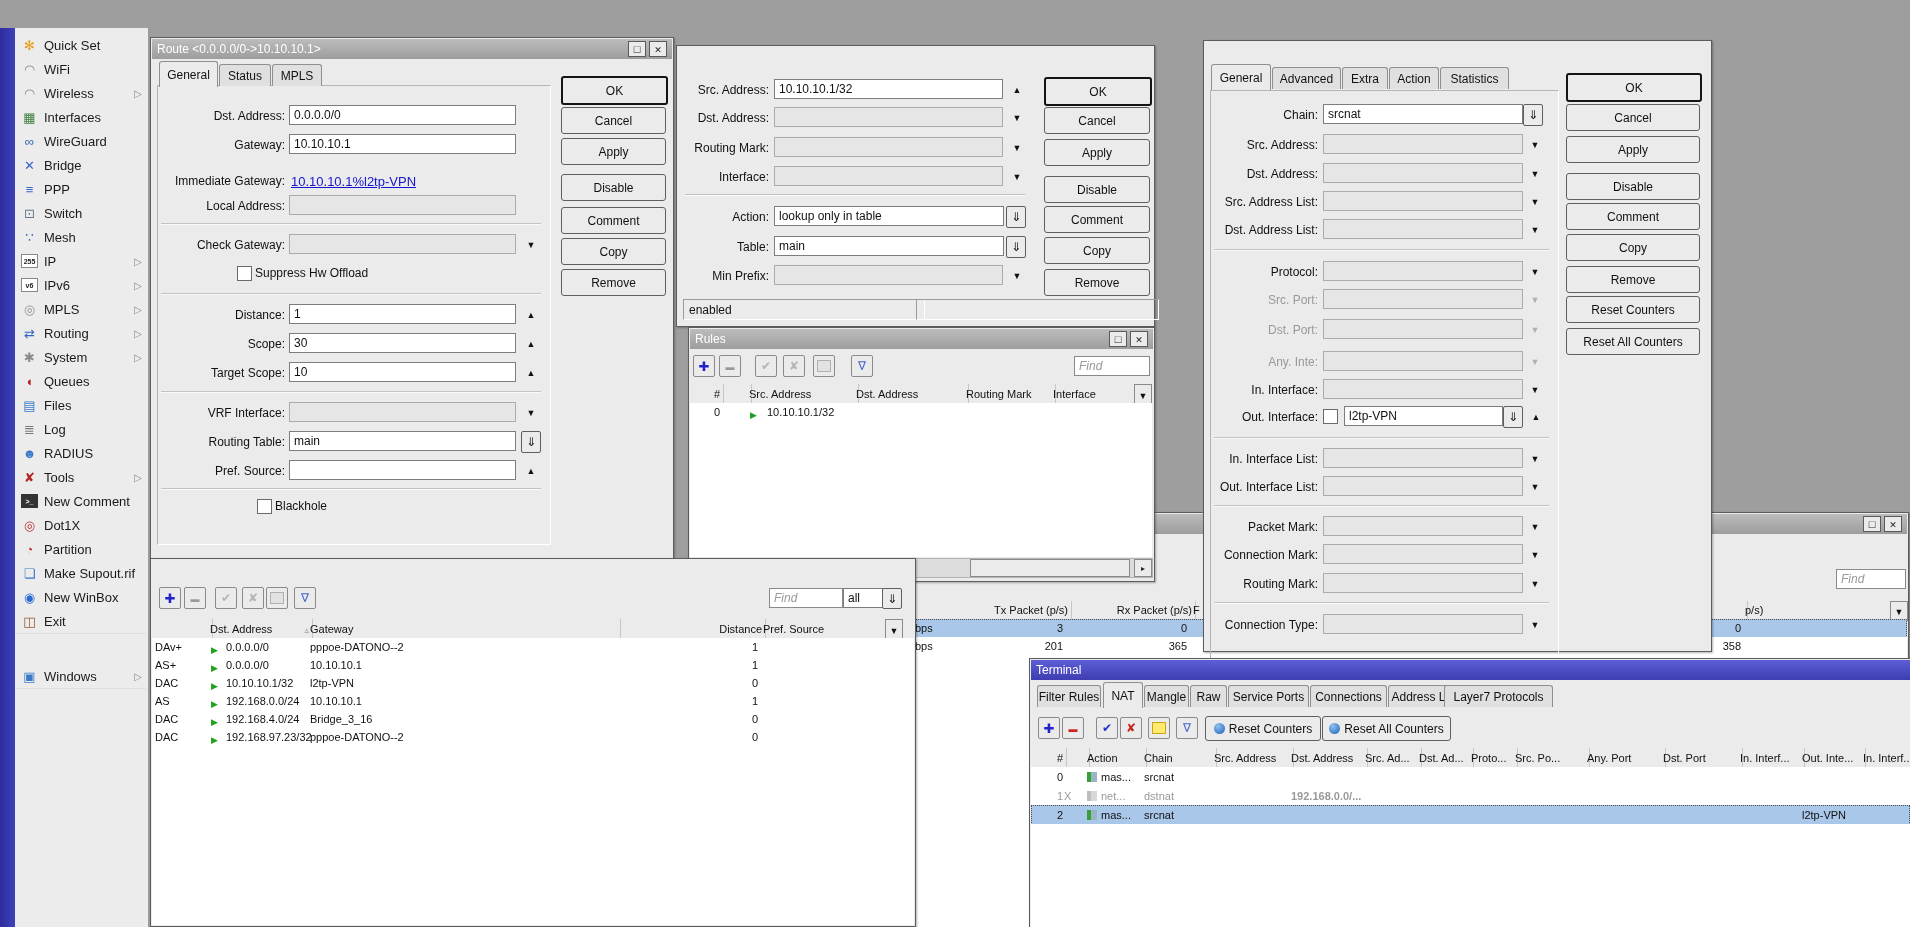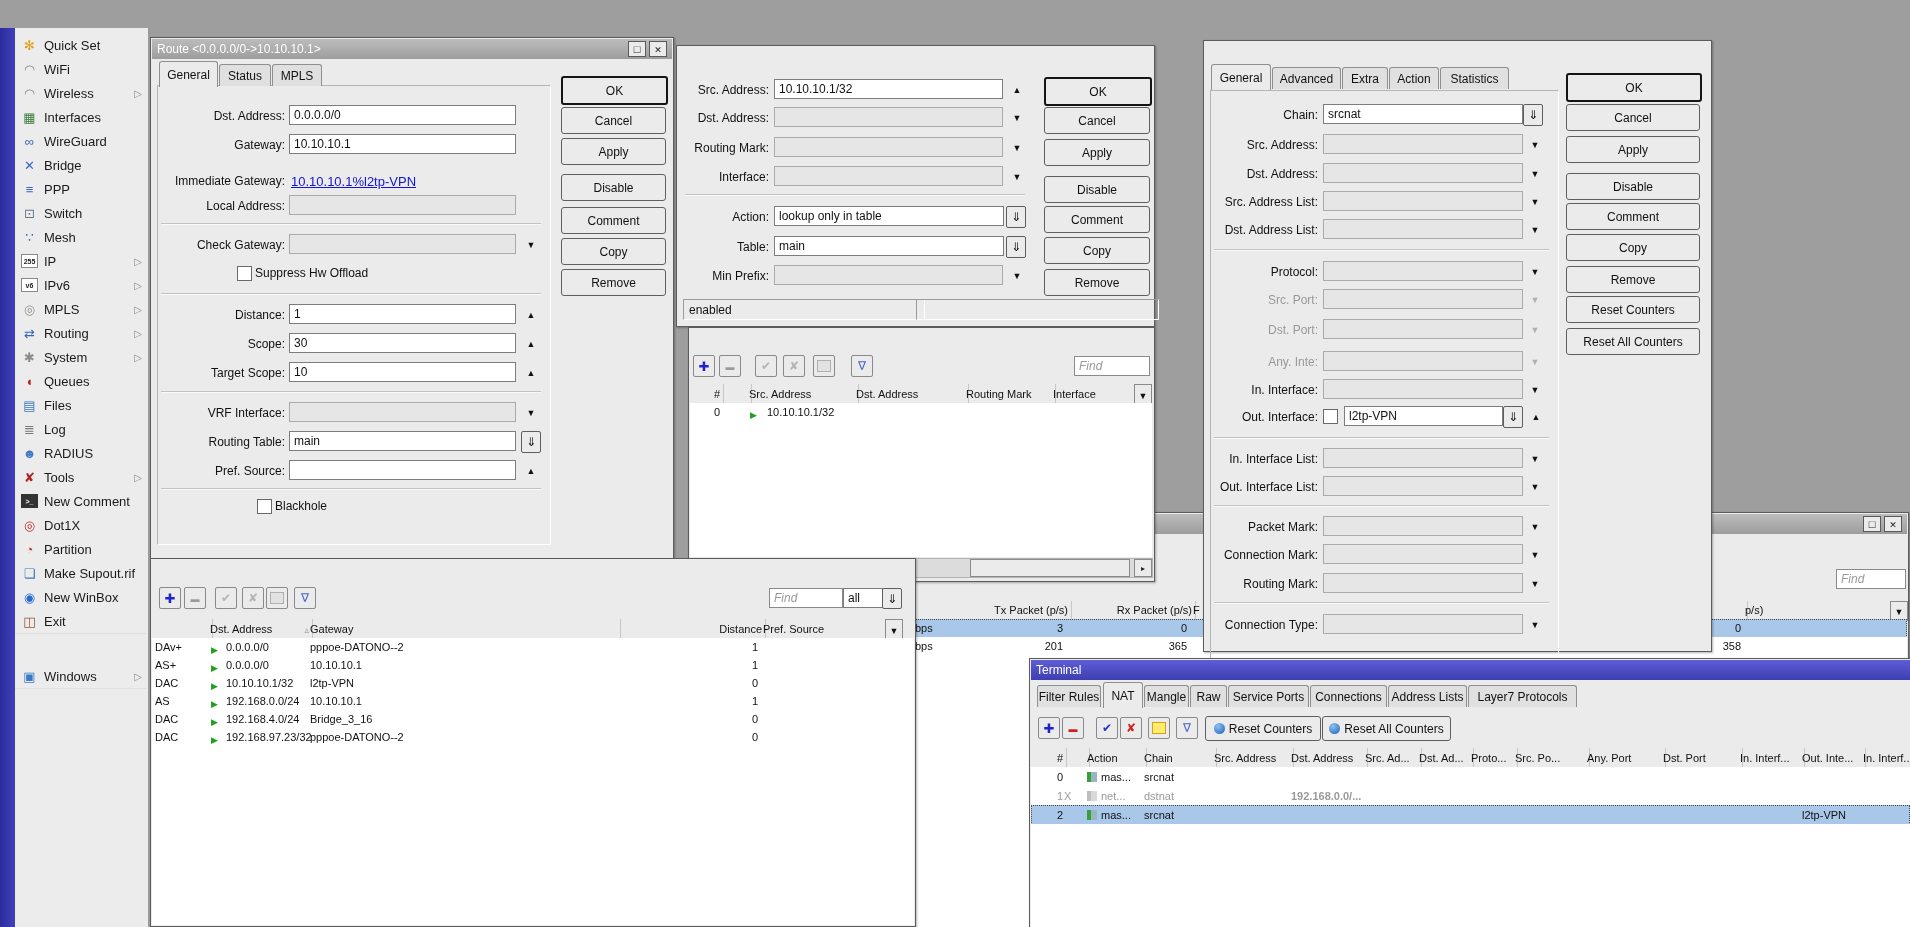--- a/index.html
+++ b/index.html
@@ -414,20 +414,30 @@
     <div class="row" style="left:1px;top:124px;width:1045px;height:18px;">
       <span class="cell" style="left:50px;width:48px;">bps</span>
       <span class="cell num" style="left:100px;width:98px;">201</span>
       <span class="cell num" style="left:204px;width:118px;">365</span>
       <span class="cell num" style="left:780px;width:96px;">358</span>
     </div>
     <div class="abs" style="left:1px;top:142px;width:1045px;bottom:1px;background:#fff;"></div>
   </div>
 
   <div class="win" style="left:688px;top:327px;width:465px;height:253px;z-index:4;">
+    <div class="tb inact">
+      <span>Rules</span>
+      <span class="tbspace"></span>
+      <span class="wb">
+          <span class="wb-max"></span>
+        </span>
+      <span class="wb">
+          <span class="wb-x"></span>
+        </span>
+    </div>
     <span class="tico" style="left:4px;top:27px;">
         <span class="g-plus"></span>
       </span>
     <span class="tico" style="left:30px;top:27px;">
         <span class="g-minus gray"></span>
       </span>
     <span class="tico" style="left:66px;top:27px;">
         <span class="g-chk gray"></span>
       </span>
     <span class="tico" style="left:94px;top:27px;">
@@ -623,21 +633,21 @@
       </div>
     <div class="tab" style="left:198px;width:79px;">
         <span>Service Ports</span>
       </div>
     <div class="tab" style="left:280px;width:75px;">
         <span>Connections</span>
       </div>
     <div class="tab" style="left:358px;width:77px;">
         <span>Address Lists</span>
       </div>
-    <div class="tab" style="left:438px;width:107px;">
+    <div class="tab" style="left:414px;width:107px;">
         <span>Layer7 Protocols</span>
       </div>
 
     <span class="tico" style="left:8px;top:58px;">
         <span class="g-plus"></span>
       </span>
     <span class="tico" style="left:32px;top:58px;">
         <span class="g-minus"></span>
       </span>
     <span class="tico" style="left:66px;top:58px;">

